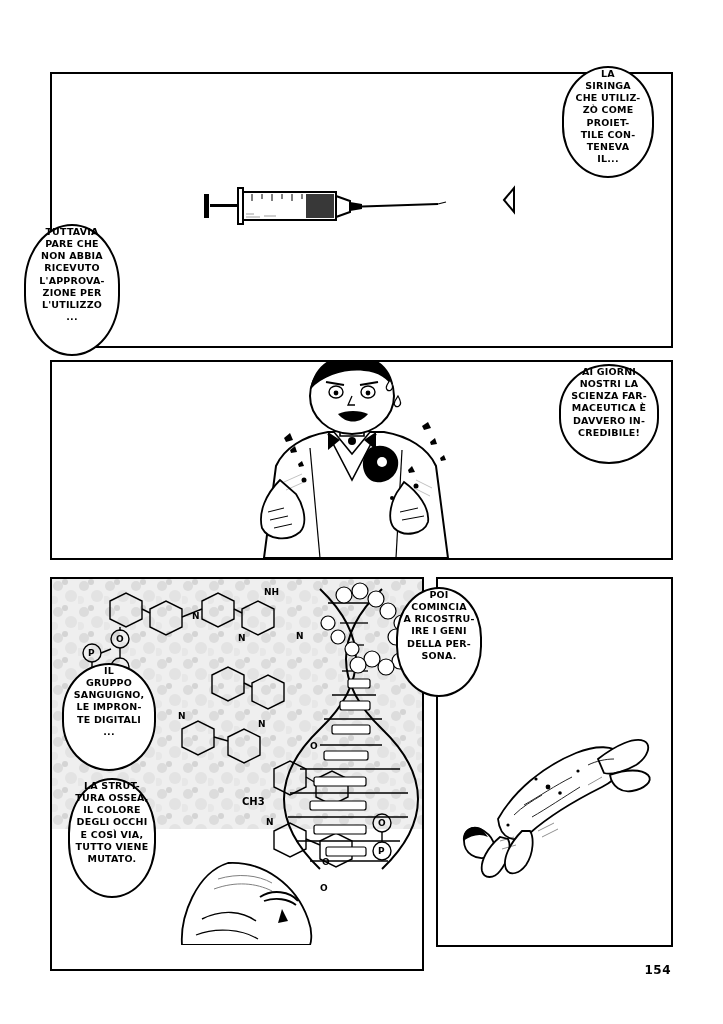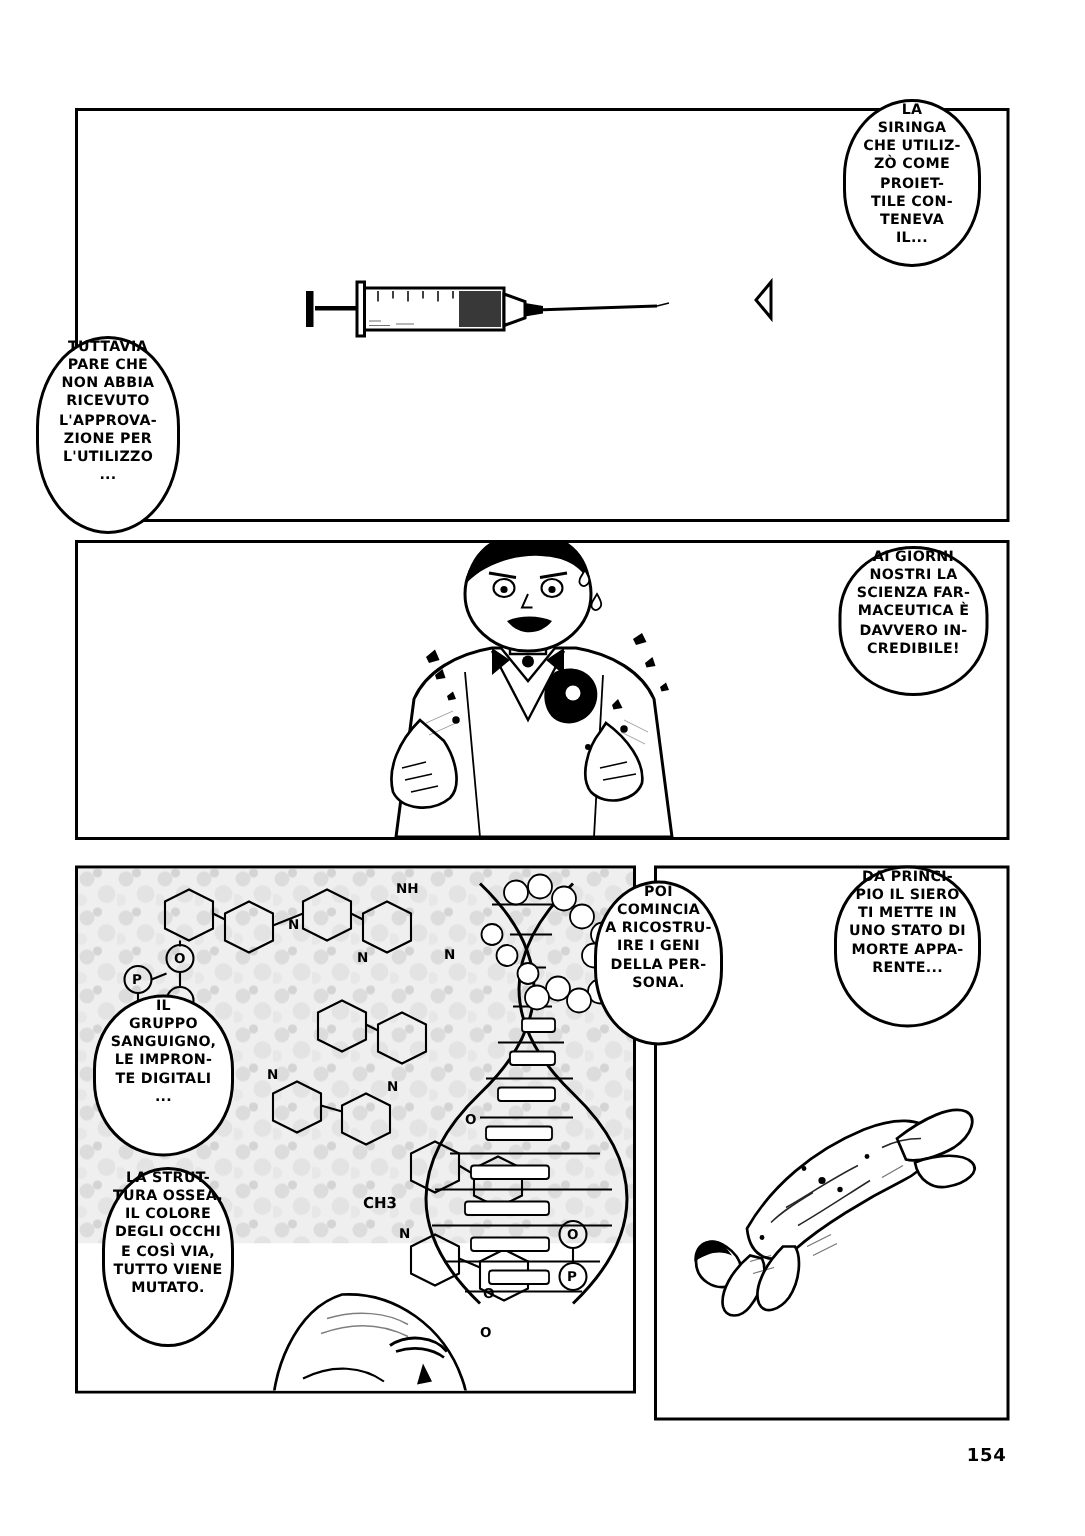--- a/index.html
+++ b/index.html
@@ -23,21 +23,21 @@
   
   .panel {
     position: absolute;
     border: 2px solid #000;
     background: #fff;
     box-sizing: border-box;
     overflow: hidden;
   }
   #panel-1 { left: 50px;  top: 72px;  width: 623px; height: 276px; }
   #panel-2 { left: 50px;  top: 360px; width: 623px; height: 200px; }
-  #panel-3 { left: 50px;  top: 577px; width: 374px; height: 352px; }
+  #panel-3 { left: 50px;  top: 577px; width: 374px; height: 394px; }
   #panel-4 { left: 436px; top: 577px; width: 237px; height: 370px; }
 
   
   .balloon {
     position: absolute;
     border: 2px solid #000;
     background: #fff;
     border-radius: 50% / 46%;
     box-sizing: border-box;
     display: flex;
@@ -433,24 +433,16 @@
       <g fill="#000">
         <circle cx="110" cy="208" r="2.4"></circle>
         <circle cx="122" cy="214" r="1.8"></circle>
         <circle cx="98" cy="200" r="1.6"></circle>
         <circle cx="140" cy="192" r="1.6"></circle>
         <circle cx="70" cy="246" r="1.6"></circle>
       </g>
     </svg>
   </div>
 
-  <div class="balloon" id="balloon-daprincipio">
-    <span class="txt">DA PRINCI-
-PIO IL SIERO
-TI METTE IN
-UNO STATO DI
-MORTE APPA-
-RENTE...</span>
-  </div>
 
   <div id="page-number">154</div>
 
 </div>
 
 </body></html>

